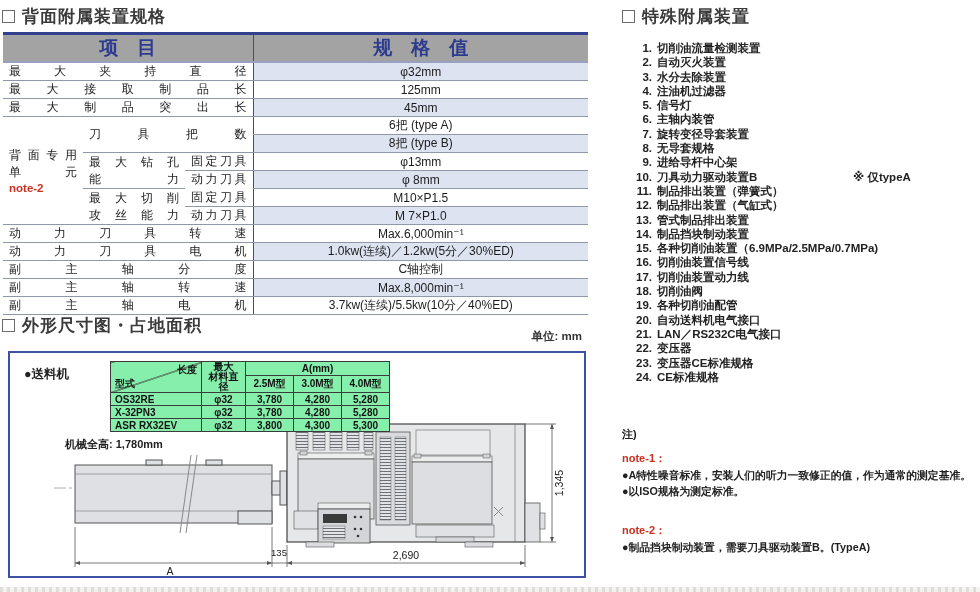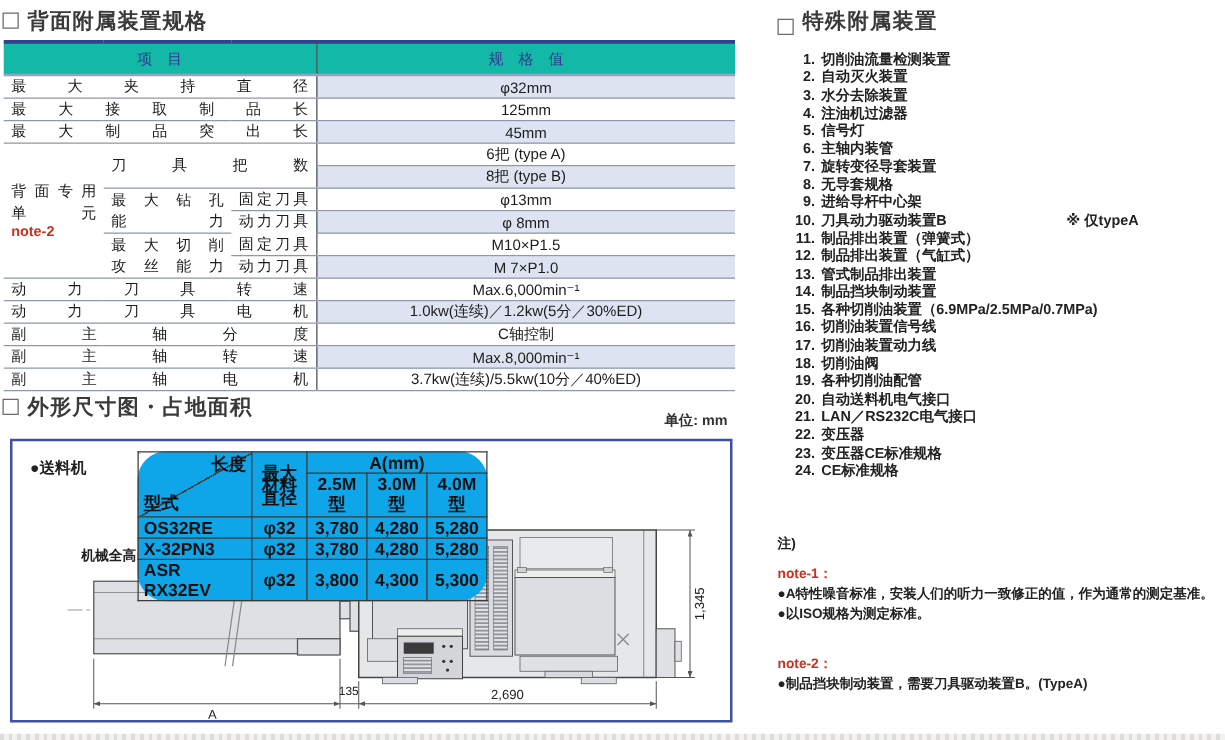--- a/index.html
+++ b/index.html
@@ -8,37 +8,37 @@
     background:#ffffff;color:#1c1c1c;
     font-family:"Liberation Sans","DejaVu Sans",sans-serif;
   }
   
   .sec-title{position:absolute;display:flex;align-items:center;font-weight:bold;
     font-size:17px;color:#3a3a3a;letter-spacing:1px;}
   .sq{width:11px;height:11px;border:1.6px solid #6a6a6a;margin-right:7px;flex:none;background:#fff;}
   
   table.spec{position:absolute;left:3px;top:32px;width:585px;border-collapse:collapse;
     table-layout:fixed;border-top:3px solid #31408f;}
-  table.spec th{height:24px;background:#14b8a6;color:#2c3b8e;font-size:12px;
-    font-weight:normal;border-bottom:2px solid #98a2c0;padding:0;}
+  table.spec th{height:24px;background:#a3a3a3;color:#2c3b8e;font-size:19px;
+    font-weight:bold;border-bottom:2px solid #98a2c0;padding:0;}
   table.spec td{height:17px;padding:0 6px;font-size:12px;vertical-align:middle;}
   td.val{border-left:1.5px solid #4a4f5a;text-align:center;}
   td.shade{background:#dde3f1;}
   .bb{border-bottom:1px solid #9097a8;}
   .spread{display:flex;justify-content:space-between;width:100%;}
   .groupcell{vertical-align:middle;}
   .groupcell .notered{color:#c8311f;font-weight:bold;font-size:11.5px;margin-top:1px;}
   
   .unit-label{position:absolute;left:470px;top:329px;width:112px;text-align:right;
     font-size:11.5px;font-weight:bold;color:#333;}
   .draw-box{position:absolute;left:8px;top:351px;width:578px;height:227px;
     border:2px solid #3f51a3;background:#fff;box-sizing:border-box;}
   .feeder-label{position:absolute;left:14px;top:13px;font-size:12.5px;font-weight:bold;color:#222;}
   table.feed{position:absolute;left:100px;top:8px;border-collapse:collapse;table-layout:fixed;
-    font-size:14px;color:#111;background:#0ea5e9;border-radius:23px;}
+    font-size:10px;color:#111;background:#86efac;}
   table.feed th,table.feed td{border:1px solid #3a3a3a;padding:0 2px;height:12px;
     text-align:center;font-weight:bold;}
   table.feed td.model{text-align:left;padding-left:4px;}
   th.diag{position:relative;width:86px;height:30px;padding:0;
     background:linear-gradient(to bottom right,transparent calc(50% - 0.6px),#3a3a3a calc(50% - 0.6px),#3a3a3a calc(50% + 0.6px),transparent calc(50% + 0.6px));}
   th.diag .dt{position:absolute;top:1px;right:4px;}
   th.diag .db{position:absolute;bottom:1px;left:4px;}
   th.two div{line-height:10px;}
   svg.draw{position:absolute;left:0;top:0;}
   svg.draw text{font-family:"Liberation Sans","DejaVu Sans",sans-serif;fill:#222;}
@@ -427,21 +427,21 @@
       <td>φ32</td>
       <td>3,800</td>
       <td>4,300</td>
       <td>5,300</td>
     </tr>
   </tbody>
     </table>
 </div>
 
 <div class="right-col">
-  <div class="sec-title" style="position:static;align-items:flex-end;">
+  <div class="sec-title" style="position:static;">
     <span class="sq"></span>
     <span>特殊附属装置</span>
   </div>
   <div class="acc-list">
     <div class="acc-item">
         <span class="num">1.</span>
         <span class="txt">切削油流量检测装置</span>
       </div>
     <div class="acc-item">
         <span class="num">2.</span>

